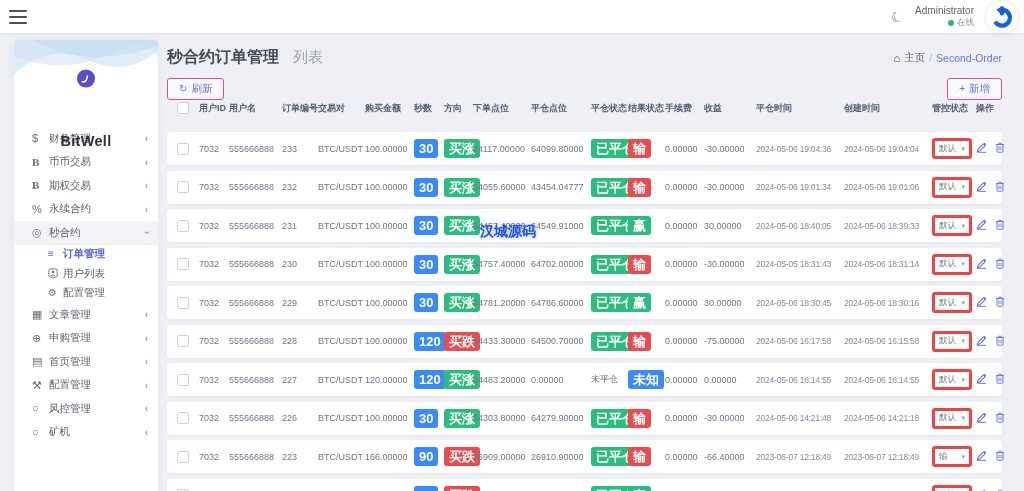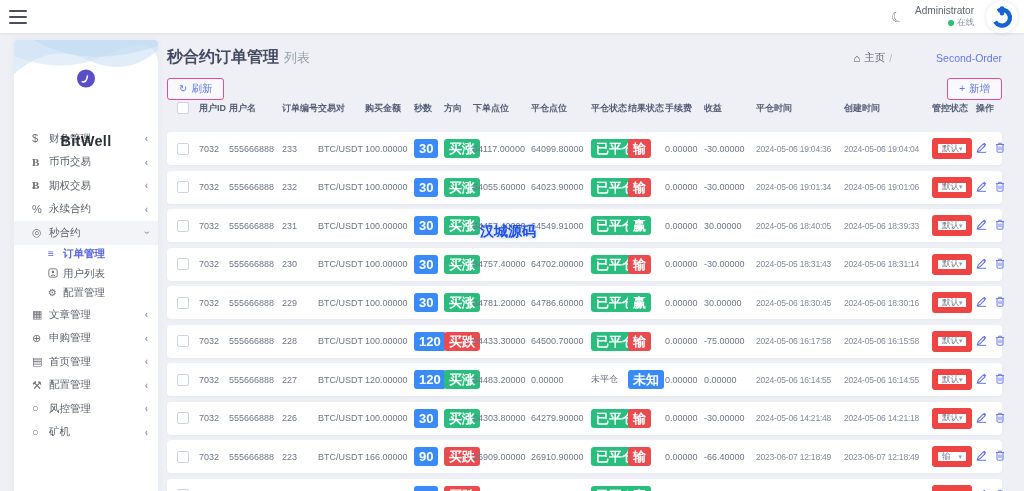--- a/index.html
+++ b/index.html
@@ -36,25 +36,25 @@
   .mi-label{flex:1;}
   .chev{font-size:10px;color:#9aa0aa;font-weight:bold;}
   .chev.down{display:inline-block;transform:rotate(-90deg);}
   .submenu .menu-item{height:19.5px;padding-left:34px;font-size:10.5px;}
   .submenu .mi-icon{width:15px;flex-basis:15px;font-size:10px;}
   .menu-item.active, .menu-item.active .mi-icon{color:#5867dd;font-weight:bold;}
   
   .main{position:absolute;left:158px;top:33px;right:0;bottom:0;padding:14px 22px 0 9px;}
   .page-head{display:flex;align-items:baseline;justify-content:space-between;}
   .page-title{font-size:16px;font-weight:bold;color:#444a60;}
-  .page-sub{font-size:13px;color:#9ba0ad;font-weight:normal;margin-left:5px;}
+  .page-sub{font-size:15px;color:#9ba0ad;font-weight:normal;margin-left:14px;}
   .breadcrumb{font-size:10.5px;color:#5b6070;display:flex;align-items:center;gap:4px;}
   .bc-home-icon{font-size:11px;color:#4a4f5e;}
   .bc-sep{color:#b3b7c0;}
-  .bc-current{color:#6577e8;margin-left:40px;}
+  .bc-current{color:#6577e8;}
   .toolbar{display:flex;justify-content:space-between;align-items:center;margin-top:10px;}
   .btn{border:1px solid #ec4899;color:#6577e8;background:rgba(255,255,255,.6);
     font-size:10.5px;border-radius:3px;padding:3px 11px;cursor:pointer;
     font-family:"Liberation Sans","DejaVu Sans",sans-serif;}
   .btn .ic{margin-right:4px;font-size:10px;}
   
   .thead{display:flex;align-items:flex-start;height:30px;padding-left:10px;margin-top:2px;
     font-size:9px;font-weight:bold;color:#555d76;}
   .col{flex:0 0 auto;white-space:nowrap;overflow:visible;}
   .w-cb{width:22px;} .w-uid{width:30px;} .w-un{width:53px;} .w-no{width:36px;}
@@ -64,21 +64,21 @@
   .w-ctl{width:44px;} .w-act{width:26px;}
   .checkbox{display:inline-block;width:12px;height:12px;border:1px solid #cdd2dc;border-radius:2px;background:#fff;vertical-align:middle;cursor:pointer;}
   .trow{display:flex;align-items:center;height:33px;padding-left:10px;margin-bottom:5.5px;
     background:#fff;border-radius:4px;box-shadow:0 1px 3px rgba(40,50,90,.04);font-size:9px;color:#6f7689;}
   .trow .date{font-size:8.5px;color:#838a9d;letter-spacing:-.2px;}
   .badge{display:inline-block;color:#fff;border-radius:3px;font-size:13px;font-weight:bold;
     padding:3px 5px;line-height:1;}
   .badge.green{background:#2bbd7e;} .badge.red{background:#ea4b4e;} .badge.blue{background:#3a8bf8;}
   .plain{color:#6f7689;font-size:9px;}
   .select{display:inline-flex;align-items:center;justify-content:space-between;width:40px;height:21px;
-    border:6px solid #ef4444;border-radius:3px;background:#fff;padding:0 4px;cursor:pointer;}
+    border:3px solid #ef4444;border-radius:3px;background:#fff;padding:0 4px;cursor:pointer;}
   .sel-txt{font-size:8.5px;color:#6f7689;}
   .caret{font-size:7px;color:#9aa0ac;}
   .act-icons{display:flex;gap:8px;align-items:center;}
   .act-icons svg{cursor:pointer;}
   .watermark{position:absolute;left:322px;top:190px;font-size:14px;font-weight:bold;
     color:#1d50e6;text-shadow:0 0 4px rgba(90,130,255,.55);z-index:5;pointer-events:none;}
   .rows-wrap{position:relative;}
 </style>
 </head>
 <body>
@@ -280,21 +280,21 @@
   <div class="trow">
     <span class="col w-cb"><span class="checkbox"></span></span>
     <span class="col w-uid c-uid">7032</span>
     <span class="col w-un c-un">555666888</span>
     <span class="col w-no c-no">232</span>
     <span class="col w-pair c-pair">BTC/USDT</span>
     <span class="col w-amt c-amt">100.00000</span>
     <span class="col w-sec"><span class="badge blue c-sec">30</span></span>
     <span class="col w-dir"><span class="badge c-dir green">买涨</span></span>
     <span class="col w-open c-open">64055.60000</span>
-    <span class="col w-close c-close">64023.90000</span>
+    <span class="col w-close c-close">43454.04777</span>
     <span class="col w-cs"><span class="c-cstat badge green">已平仓</span></span>
     <span class="col w-res"><span class="badge c-res red">输</span></span>
     <span class="col w-fee c-fee">0.00000</span>
     <span class="col w-pf c-pf">-30.00000</span>
     <span class="col w-ct date c-ct">2024-05-06 19:01:34</span>
     <span class="col w-cr date c-cr">2024-05-06 19:01:06</span>
     <span class="col w-ctl">
       <span class="select">
         <span class="sel-txt">默认</span>
             <span class="caret">▾</span>

